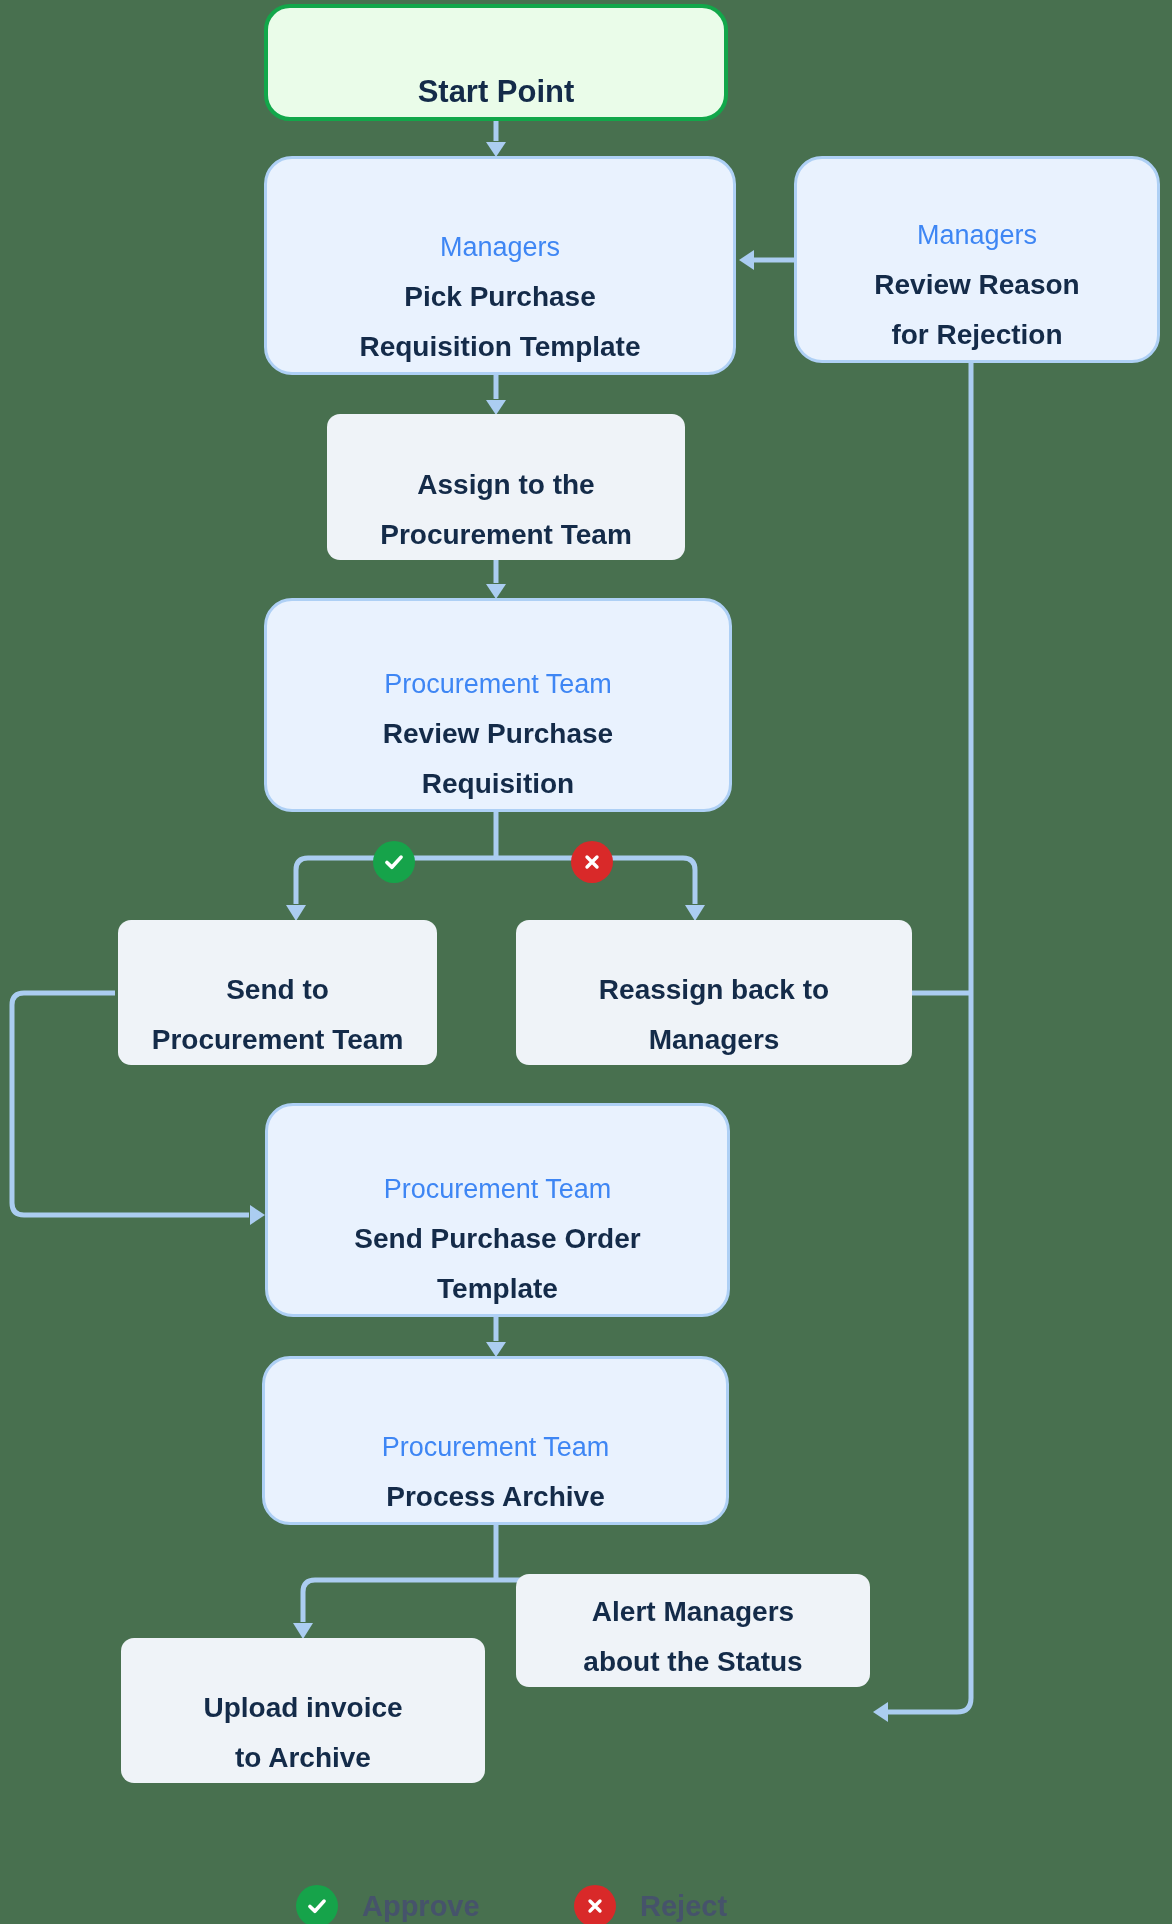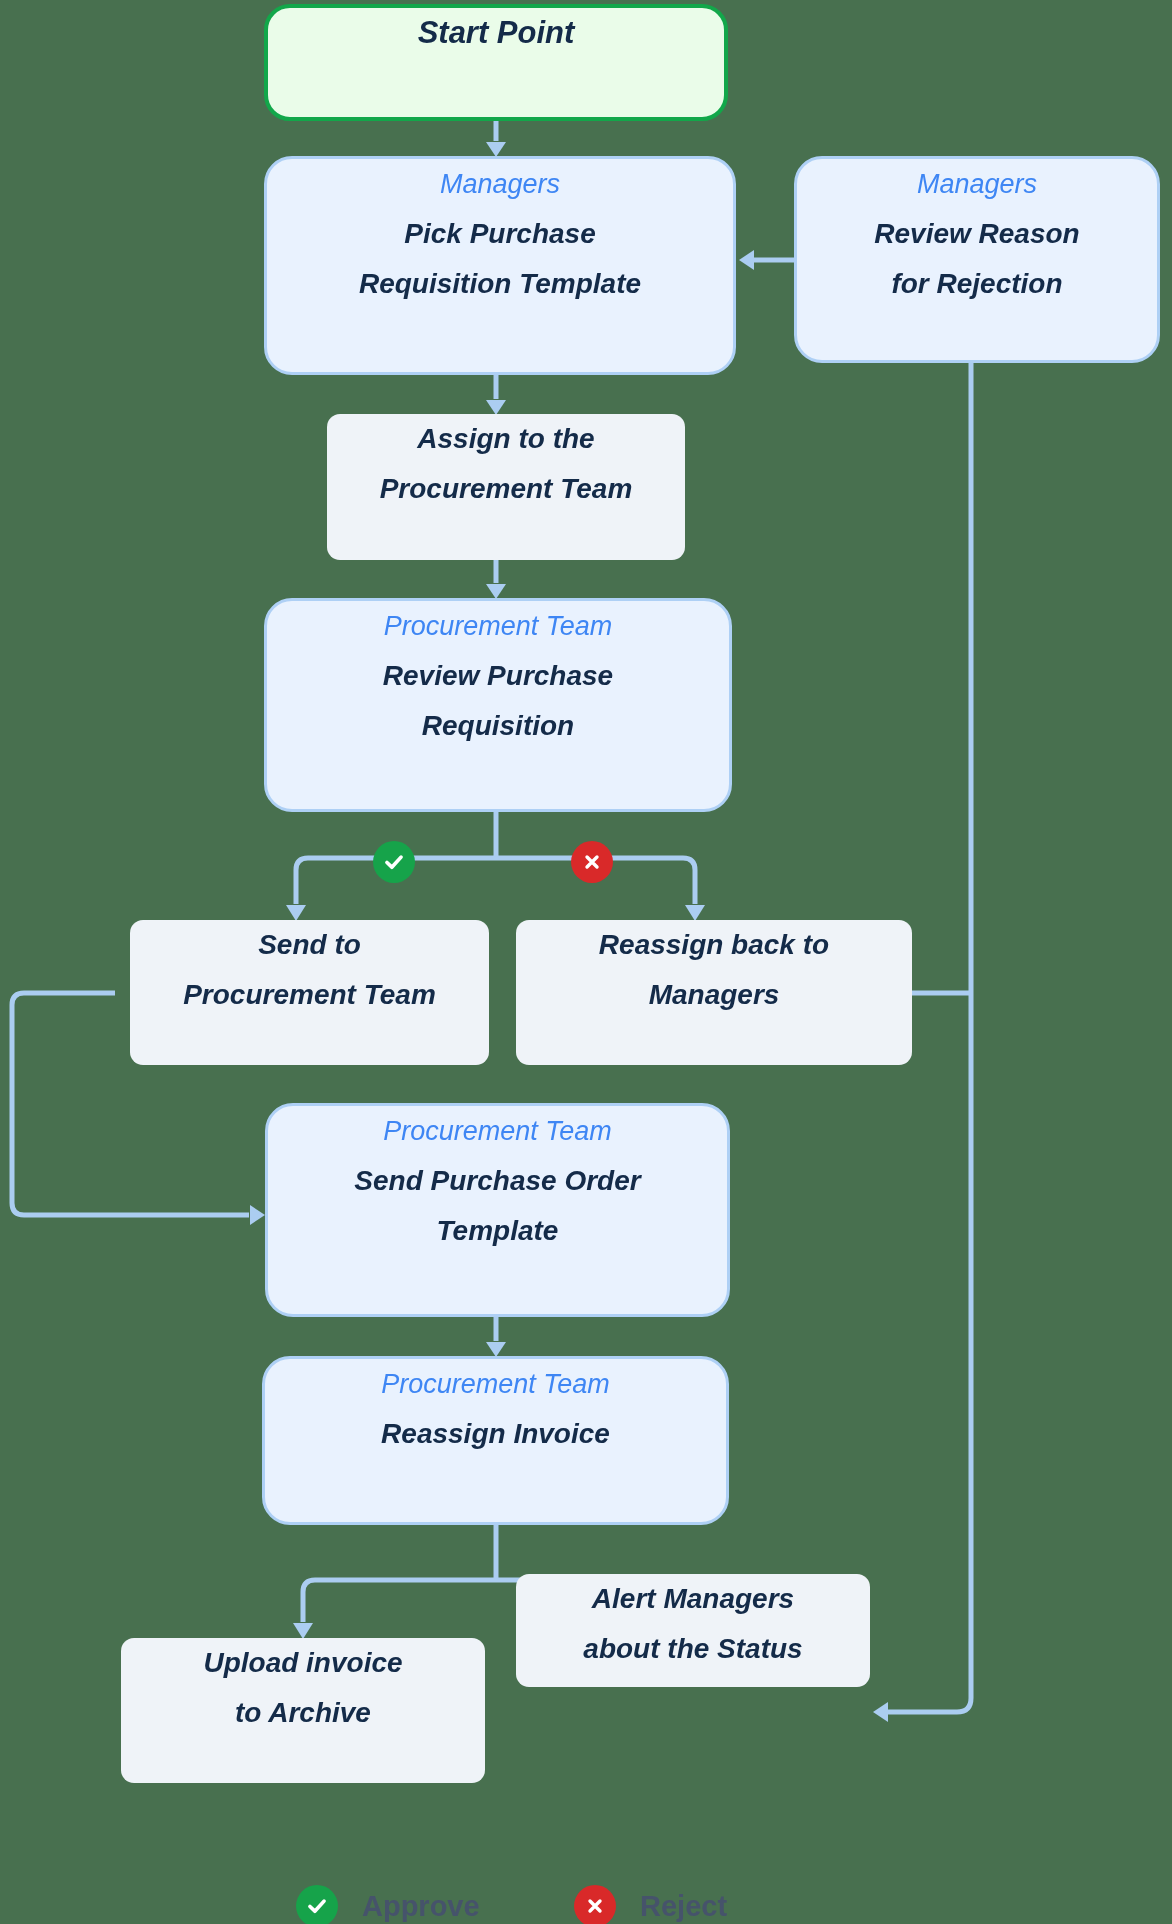--- a/index.html
+++ b/index.html
@@ -14,23 +14,22 @@
   body{
     width:1172px;height:1924px;position:relative;overflow:hidden;
     background:var(--bg);
     font-family:"Liberation Sans","DejaVu Sans",sans-serif;
   }
   #connectors{position:absolute;left:0;top:0;width:1172px;height:1924px}
   .flow{stroke:var(--line);stroke-width:5;fill:none}
   .head{fill:var(--line);stroke:none}
   .node{
     position:absolute;box-sizing:border-box;
-    display:flex;flex-direction:column;align-items:center;justify-content:flex-start;
+    display:flex;flex-direction:column;align-items:center;justify-content:flex-end;
     text-align:center;
-    font-style:italic;
   }
   .node.blue{background:var(--blueFill);border:3px solid var(--blueBorder);border-radius:28px}
   .node.gray{background:var(--grayFill);border-radius:13px}
   .node.start{background:var(--startFill);border:4px solid var(--startBorder);border-radius:26px}
   .role{font-size:27px;line-height:50px;font-weight:500;color:var(--role);white-space:pre-line}
   .title{font-size:28px;line-height:50px;font-weight:700;color:var(--navy);white-space:pre-line}
   .start .title{font-size:31px}
   .badge{
     position:absolute;width:42px;height:42px;border-radius:50%;
     display:flex;align-items:center;justify-content:center;
@@ -103,39 +102,39 @@
   <div class="title">Assign to the
 Procurement Team</div>
 </div>
 
 <div class="node blue" style="left:264px;top:598px;width:468px;height:214px">
   <div class="role">Procurement Team</div>
   <div class="title">Review Purchase
 Requisition</div>
 </div>
 
-<div class="node gray" style="left:130px;top:920px;width:359px;height:145px">
+<div class="node gray" style="left:118px;top:920px;width:319px;height:145px">
   <div class="title">Send to
 Procurement Team</div>
 </div>
 
 <div class="node gray" style="left:516px;top:920px;width:396px;height:145px">
   <div class="title">Reassign back to
 Managers</div>
 </div>
 
 <div class="node blue" style="left:265px;top:1103px;width:465px;height:214px">
   <div class="role">Procurement Team</div>
   <div class="title">Send Purchase Order
 Template</div>
 </div>
 
 <div class="node blue" style="left:262px;top:1356px;width:467px;height:169px">
   <div class="role">Procurement Team</div>
-  <div class="title">Reassign Invoice</div>
+  <div class="title">Process Archive</div>
 </div>
 
 <div class="node gray" style="left:121px;top:1638px;width:364px;height:145px">
   <div class="title">Upload invoice
 to Archive</div>
 </div>
 
 <div class="node gray" style="left:516px;top:1574px;width:354px;height:113px">
   <div class="title">Alert Managers
 about the Status</div>

